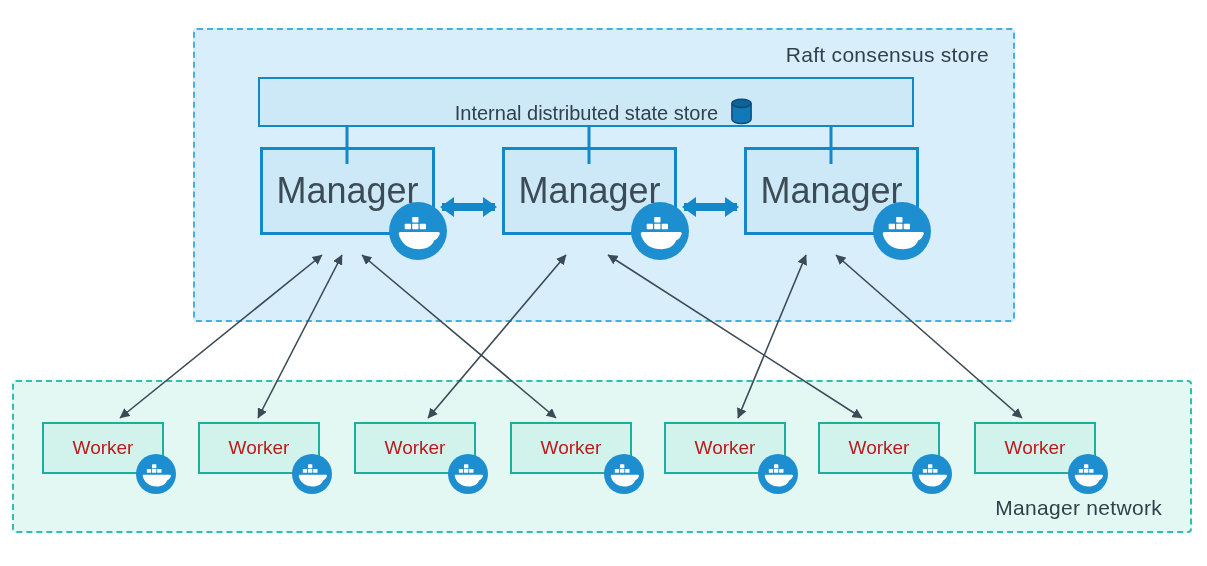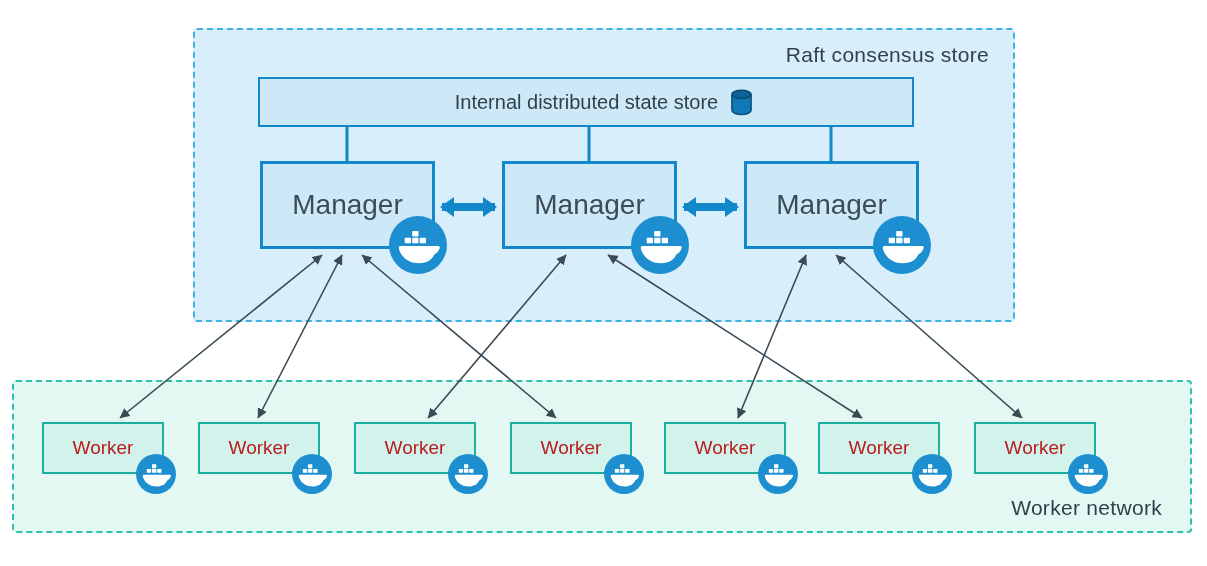--- a/index.html
+++ b/index.html
@@ -42,38 +42,38 @@
   }
   .raft .group-label { top: 13px; right: 24px; }
   .gossip .group-label { bottom: 11px; right: 28px; }
 
   .store {
     position: absolute;
     left: 258px; top: 77px; width: 656px; height: 50px;
     box-sizing: border-box;
     background: var(--node-fill, #cde9f8);
     border: 2.5px solid var(--node-border, #1287c9);
-    display: flex; align-items: center; justify-content: center;
+    display: flex; align-items: flex-end; justify-content: center;
     gap: 12px;
     font-size: 20px;
     color: var(--text, #31414b);
     padding-left: 36px;
   }
   .db-icon { width: 23px; height: 27px; flex: 0 0 auto; }
 
   .node {
     position: absolute;
     box-sizing: border-box;
     display: flex; align-items: center; justify-content: center;
   }
   .manager {
-    top: 161px; width: 175px; height: 88px;
+    top: 147px; width: 175px; height: 88px;
     background: var(--node-fill, #cde9f8);
     border: 3px solid var(--node-border, #1287c9);
-    font-size: 28px;
+    font-size: 36px;
     color: #3c4c56;
   }
   .worker {
     top: 422px; width: 122px; height: 52px;
     background: var(--worker-fill, #d2f3ec);
     border: 2px solid var(--worker-border, #1caf9f);
     font-size: 19px;
     color: #b91c1c;
   }
   .badge {
@@ -113,21 +113,21 @@
         </g>
       </symbol>
     </defs>
   </svg>
 
   <div class="group raft">
     <div class="group-label">Raft consensus store</div>
   </div>
 
   <div class="group gossip">
-    <div class="group-label">Worker network</div>
+    <div class="group-label">Manager network</div>
   </div>
 
   <div class="store">
     <span>Internal distributed state store</span>
     <svg class="db-icon" viewBox="0 0 24 28">
       <path d="M2,5.5 v16.5 c0,2.6 4.5,4.6 10,4.6 s10,-2 10,-4.6 v-16.5" fill="#1079b8" stroke="#0a4e78" stroke-width="1.6"></path>
       <ellipse cx="12" cy="5.5" rx="10" ry="4.2" fill="#0d639a" stroke="#0a4e78" stroke-width="1.6"></ellipse>
     </svg>
   </div>
 

